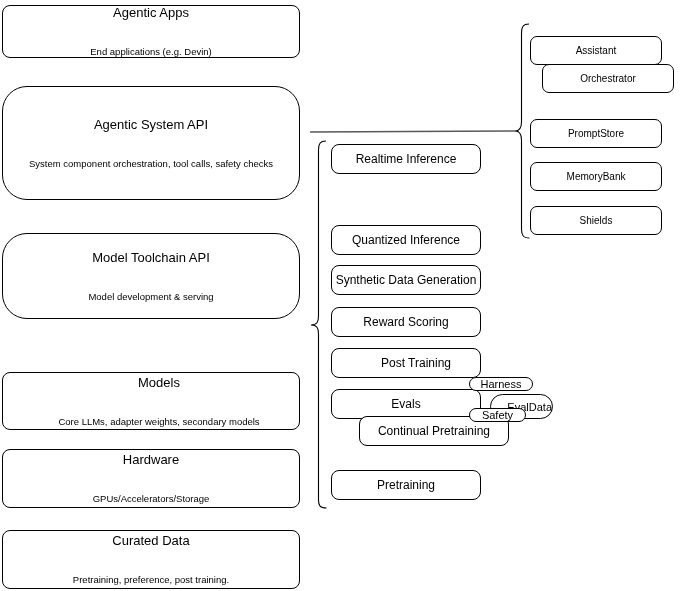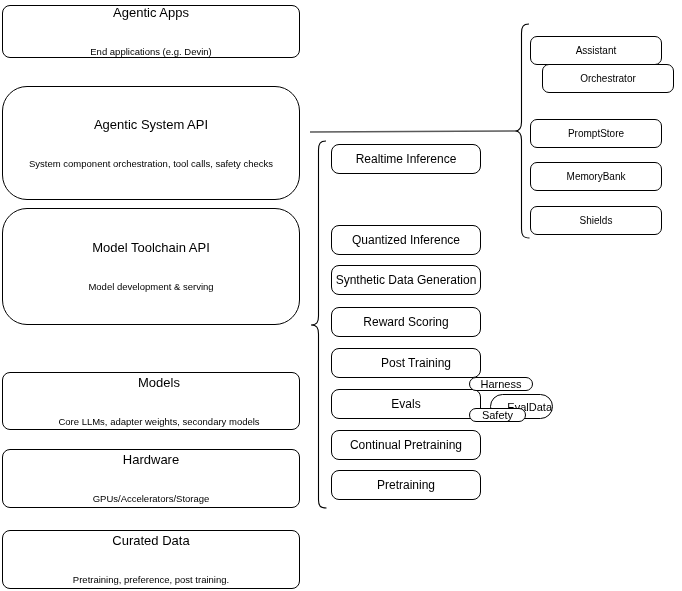--- a/index.html
+++ b/index.html
@@ -30,21 +30,21 @@
   </svg>
 
   <div class="box lbox r8" style="top:5px;height:53px;">
     <div class="title">Agentic Apps</div>
     <div class="subtitle">End applications (e.g. Devin)</div>
   </div>
   <div class="box lbox r25" style="top:86px;height:114px;">
     <div class="title">Agentic System API</div>
     <div class="subtitle">System component orchestration, tool calls, safety checks</div>
   </div>
-  <div class="box lbox r25" style="top:208px;height:117px;">
+  <div class="box lbox r25" style="top:233px;height:86px;">
     <div class="title">Model Toolchain API</div>
     <div class="subtitle">Model development &amp; serving</div>
   </div>
   <div class="box lbox r8" style="top:372px;height:58px;padding-left:16px;">
     <div class="title">Models</div>
     <div class="subtitle">Core LLMs, adapter weights, secondary models</div>
   </div>
   <div class="box lbox r8" style="top:449px;height:59px;">
     <div class="title">Hardware</div>
     <div class="subtitle">GPUs/Accelerators/Storage</div>
@@ -65,21 +65,21 @@
   </div>
   <div class="box mbox" style="top:307px;">
     <span>Reward Scoring</span>
   </div>
   <div class="box mbox" style="top:348px;padding-left:20px;">
     <span>Post Training</span>
   </div>
   <div class="box mbox" style="top:389px;">
     <span>Evals</span>
   </div>
-  <div class="box mbox" style="top:430px;">
+  <div class="box mbox" style="top:416px;margin-left:28px;">
     <span>Continual Pretraining</span>
   </div>
   <div class="box mbox" style="top:470px;">
     <span>Pretraining</span>
   </div>
 
   <div class="pill" style="left:469px;top:377px;width:64px;height:14px;">
     <span>Harness</span>
   </div>
   <div class="pill" style="left:490px;top:394px;width:63px;height:25px;justify-content:flex-end;">

